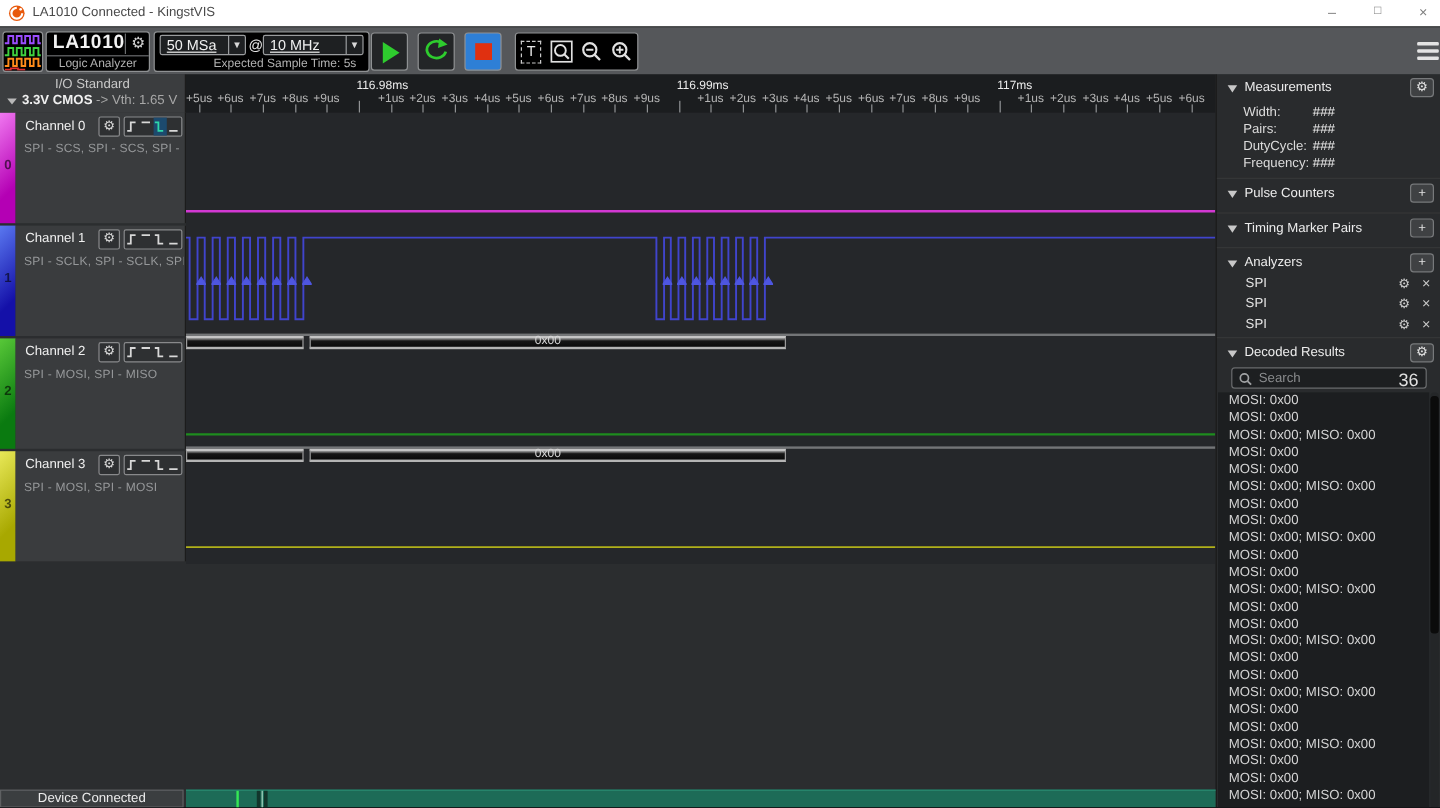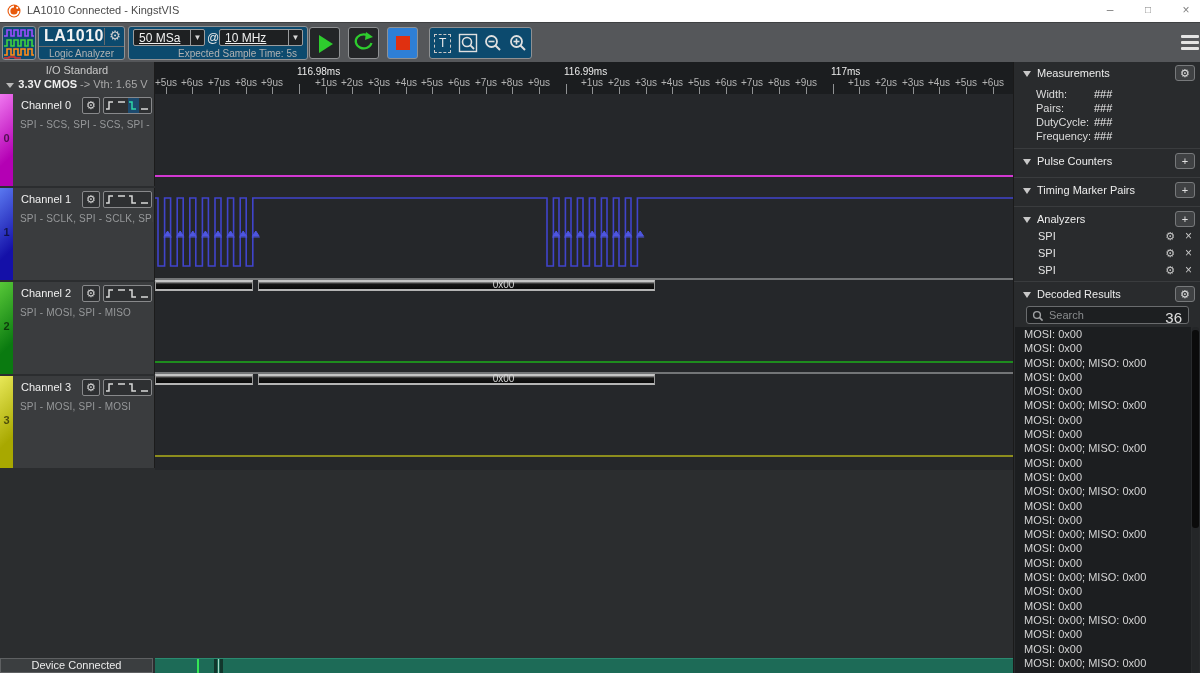--- a/index.html
+++ b/index.html
@@ -12,21 +12,21 @@
   
   .titlebar { position:absolute; left:0; top:0; width:1200px; height:22px; background:#ffffff; }
   .titlebar .app-icon { position:absolute; left:7px; top:4px; width:14px; height:14px; }
   .titlebar .title-text { position:absolute; left:27px; top:4px; font-size:11px; color:#4a4a4a; }
   .win-btn { position:absolute; top:0; width:38px; height:22px; text-align:center; line-height:20px; font-size:12px; color:#808080; cursor:default; }
   .win-btn.min { left:1091px; }
   .win-btn.max { left:1129px; font-size:10px; }
   .win-btn.cls { left:1167px; }
   
   .toolbar { position:absolute; left:0; top:22px; width:1200px; height:40px; background:#55575a; border-top:1px solid #3f4143; }
-  .tb-group { position:absolute; background:#0c4a6e; border:1px solid #8f9193; border-radius:3px; }
+  .tb-group { position:absolute; background:#000000; border:1px solid #8f9193; border-radius:3px; }
   .logo-box { left:2px; top:3px; width:34px; height:34px; }
   .device-box { left:38px; top:3px; width:87px; height:34px; }
   .device-name { position:absolute; left:5px; top:0px; font-size:16px; font-weight:bold; color:#f2f2f2; letter-spacing:0.5px; }
   .device-gear { position:absolute; right:3px; top:1px; font-size:13px; color:#d0d0d0; border-left:1px solid #6a6c6e; padding-left:4px; height:17px; }
   .device-type { position:absolute; left:0; top:19px; width:100%; text-align:center; font-size:10px; color:#b2b2b2; border-top:1px solid #6a6c6e; padding-top:1px; }
   .sample-box { left:128px; top:3px; width:180px; height:34px; }
   .dropdown { position:absolute; top:2px; height:17px; background:#1e2022; border:1px solid #9a9c9e; border-radius:2px; color:#f0f0f0; font-size:12px; }
   .dropdown .dd-text { position:absolute; left:5px; top:1px;text-decoration:underline; }
   .dropdown .dd-arrow { position:absolute; right:0; top:0; width:14px; height:100%; border-left:1px solid #9a9c9e; text-align:center; font-size:8px; color:#d8d8d8; line-height:15px; }
   .dd-rate-label { position:absolute; left:78px; top:4px; color:#e8e8e8; font-size:12px; }
@@ -50,21 +50,21 @@
   .io-value b { color:#f0f0f0; }
   .timeline { position:absolute; left:155px; top:62px; width:858px; height:32px; background:#1b1d1f; overflow:hidden; }
   .tick-mark { position:absolute; bottom:0; width:1px; background:#909294; }
   .tl-minor { position:absolute; top:15px; transform:translateX(-50%); font-size:10px; color:#b4b4b4; white-space:nowrap; }
   .tl-major { position:absolute; top:4px; font-size:10px; color:#ececec; white-space:nowrap; }
   
   .wave-area { position:absolute; left:155px; top:94px; width:858px; height:564px; background:#25272a; overflow:hidden; }
   .wave-lower { position:absolute; left:0; top:376px; width:858px; height:188px; background:#2b2d2f; }
   .row-sep { position:absolute; left:0; width:858px; height:2px; background:#737577; }
   .decode-bar { position:absolute; height:11px; background:linear-gradient(180deg,#9a9a9a 0%,#161616 30%,#0a0a0a 100%); border-top:2px solid #c4c4c4; border-bottom:2px solid #b4b4b4; border-left:1px solid #9a9a9a; border-right:1px solid #9a9a9a; }
-  .decode-label { position:absolute; width:100%; text-align:center; top:-2px; font-size:10px; color:#d8d8d8; line-height:10px;margin-left:47px; }
+  .decode-label { position:absolute; width:100%; text-align:center; top:-2px; font-size:10px; color:#d8d8d8; line-height:10px; }
   
   .channel-row { position:absolute; left:0; width:155px; height:92px; }
   .ch-strip { position:absolute; left:0; top:0; width:13px; height:92px; }
   .ch-num { position:absolute; left:0; top:38px; width:13px; text-align:center; font-size:11px; color:rgba(0,0,0,0.6); font-weight:bold; }
   .ch-block { position:absolute; left:13px; top:0; width:142px; height:92px; background:#3a3c3e; border-right:1px solid #1c1c1c; }
   .ch-name { position:absolute; left:8px; top:5px; font-size:11px; color:#f0f0f0; }
   .ch-gear { position:absolute; left:69px; top:3px; width:18px; height:17px; background:#2e3032; border:1px solid #88898b; border-radius:2px; color:#d6d6d6; font-size:11px; text-align:center; line-height:15px; }
   .ch-trig-group { position:absolute; left:90px; top:3px; width:49px; height:17px; background:#2e3032; border:1px solid #88898b; border-radius:2px; display:flex; }
   .trig-ico { flex:1; display:flex; align-items:center; justify-content:center; }
   .trig-ico.sel { background:#1c4a6e; }

